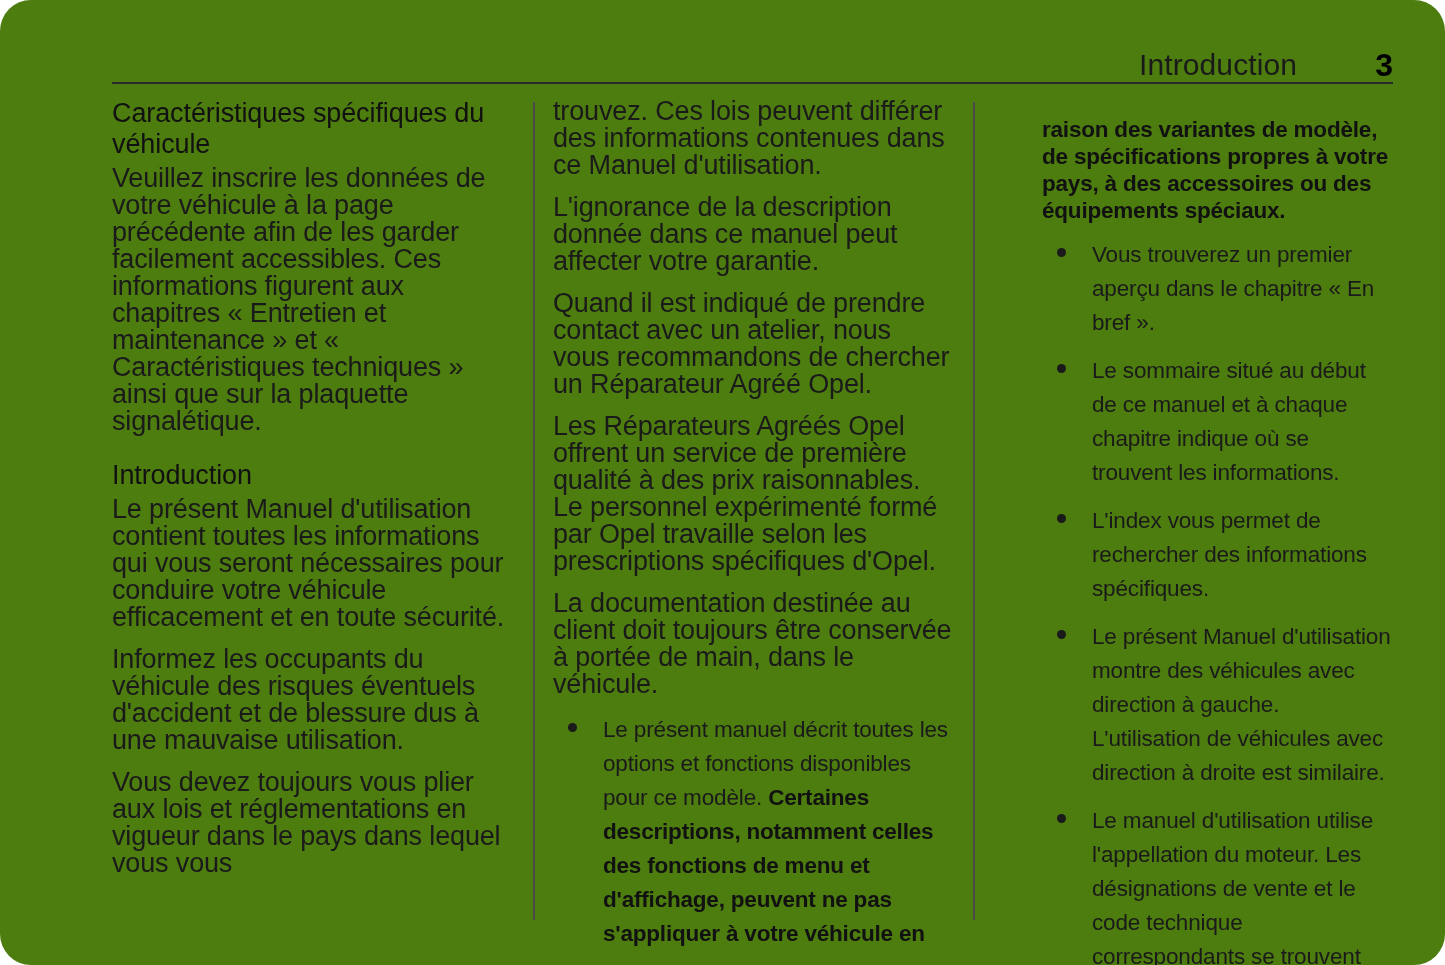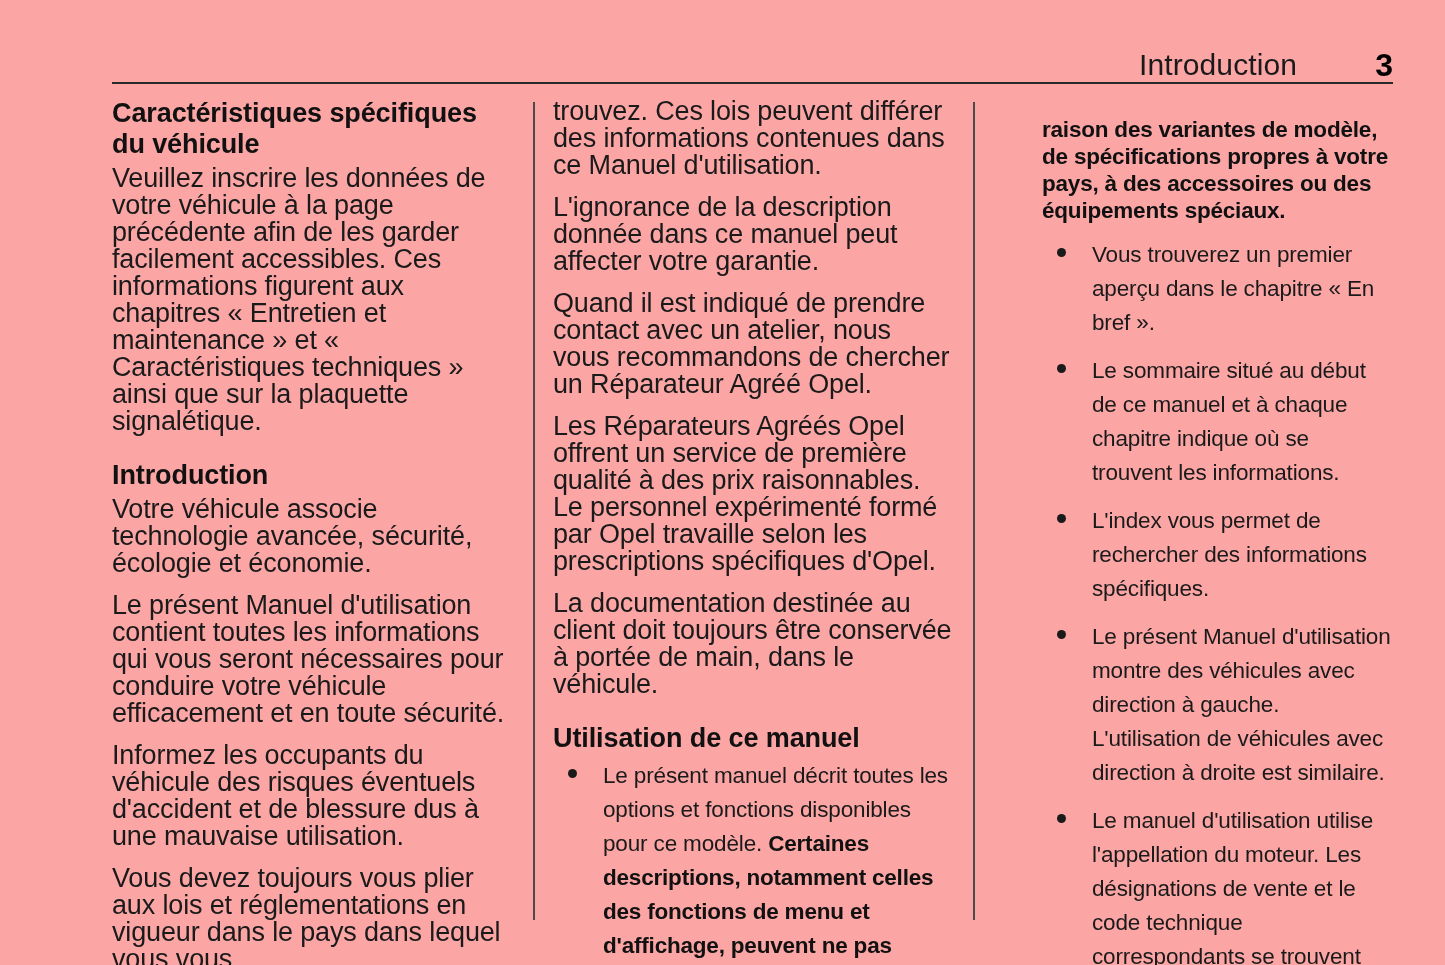--- a/index.html
+++ b/index.html
@@ -12,21 +12,22 @@
     height: 965px;
     font-family: "Liberation Sans", sans-serif;
     color: #1a1a1a;
     overflow: hidden;
     position: relative;
   }
 
   .page {
     position: absolute;
     inset: 0;
-    background: #fca5a5;
+    background: #4d7c0f;
+    border-radius: 31px;
   }
 
   
   .page-header {
     position: absolute;
     left: 112px;
     top: 30px;
     width: 1281px;
     height: 52px;
     display: flex;
@@ -84,21 +85,21 @@
     height: 818px;
     border-left: 2px solid #4a4a4a;
   }
   .divider-1 { left: 533px; }
   .divider-2 { left: 973px; }
 
   
   h2.section-heading {
     margin: 0 0 5px 0;
     font-size: 27px;
-    font-weight: 700;
+    font-weight: 400;
     line-height: 31px;
     letter-spacing: -0.1px;
     color: #111111;
   }
   h2.section-heading.spaced-above {
     margin-top: 25px;
   }
   p.body-text {
     margin: 0 0 15px 0;
     font-size: 27px;
@@ -165,34 +166,32 @@
   <div class="columns">
 
     <div class="divider divider-1"></div>
     <div class="divider divider-2"></div>
 
     <div class="col col-1">
       <h2 class="section-heading">Caractéristiques spécifiques du véhicule</h2>
       <p class="body-text">Veuillez inscrire les données de votre véhicule à la page précédente afin de les garder facilement accessibles. Ces informations figurent aux chapitres « Entretien et maintenance » et « Caractéristiques techniques » ainsi que sur la plaquette signalétique.</p>
 
       <h2 class="section-heading spaced-above">Introduction</h2>
-      <p class="body-text">Votre véhicule associe technologie avancée, sécurité, écologie et économie.</p>
       <p class="body-text">Le présent Manuel d'utilisation contient toutes les informations qui vous seront nécessaires pour conduire votre véhicule efficacement et en toute sécurité.</p>
       <p class="body-text">Informez les occupants du véhicule des risques éventuels d'accident et de blessure dus à une mauvaise utilisation.</p>
       <p class="body-text">Vous devez toujours vous plier aux lois et réglementations en vigueur dans le pays dans lequel vous vous</p>
     </div>
 
     <div class="col col-2">
       <p class="body-text">trouvez. Ces lois peuvent différer des informations contenues dans ce Manuel d'utilisation.</p>
       <p class="body-text">L'ignorance de la description donnée dans ce manuel peut affecter votre garantie.</p>
       <p class="body-text">Quand il est indiqué de prendre contact avec un atelier, nous vous recommandons de chercher un Réparateur Agréé Opel.</p>
       <p class="body-text">Les Réparateurs Agréés Opel offrent un service de première qualité à des prix raisonnables. Le personnel expérimenté formé par Opel travaille selon les prescriptions spécifiques d'Opel.</p>
       <p class="body-text">La documentation destinée au client doit toujours être conservée à portée de main, dans le véhicule.</p>
 
-      <h2 class="section-heading spaced-above">Utilisation de ce manuel</h2>
 
       <ul class="bullets">
         <li>
           <span class="bullet-dot"></span><span>Le présent manuel décrit toutes les options et fonctions disponibles pour ce modèle. </span><strong class="emph">Certaines descriptions, notamment celles des fonctions de menu et d'affichage, peuvent ne pas s'appliquer à votre véhicule en</strong>
         </li>
       </ul>
     </div>
 
     <div class="col col-3">
       <p class="cont-bold">raison des variantes de modèle, de spécifications propres à votre pays, à des accessoires ou des équipements spéciaux.</p>

